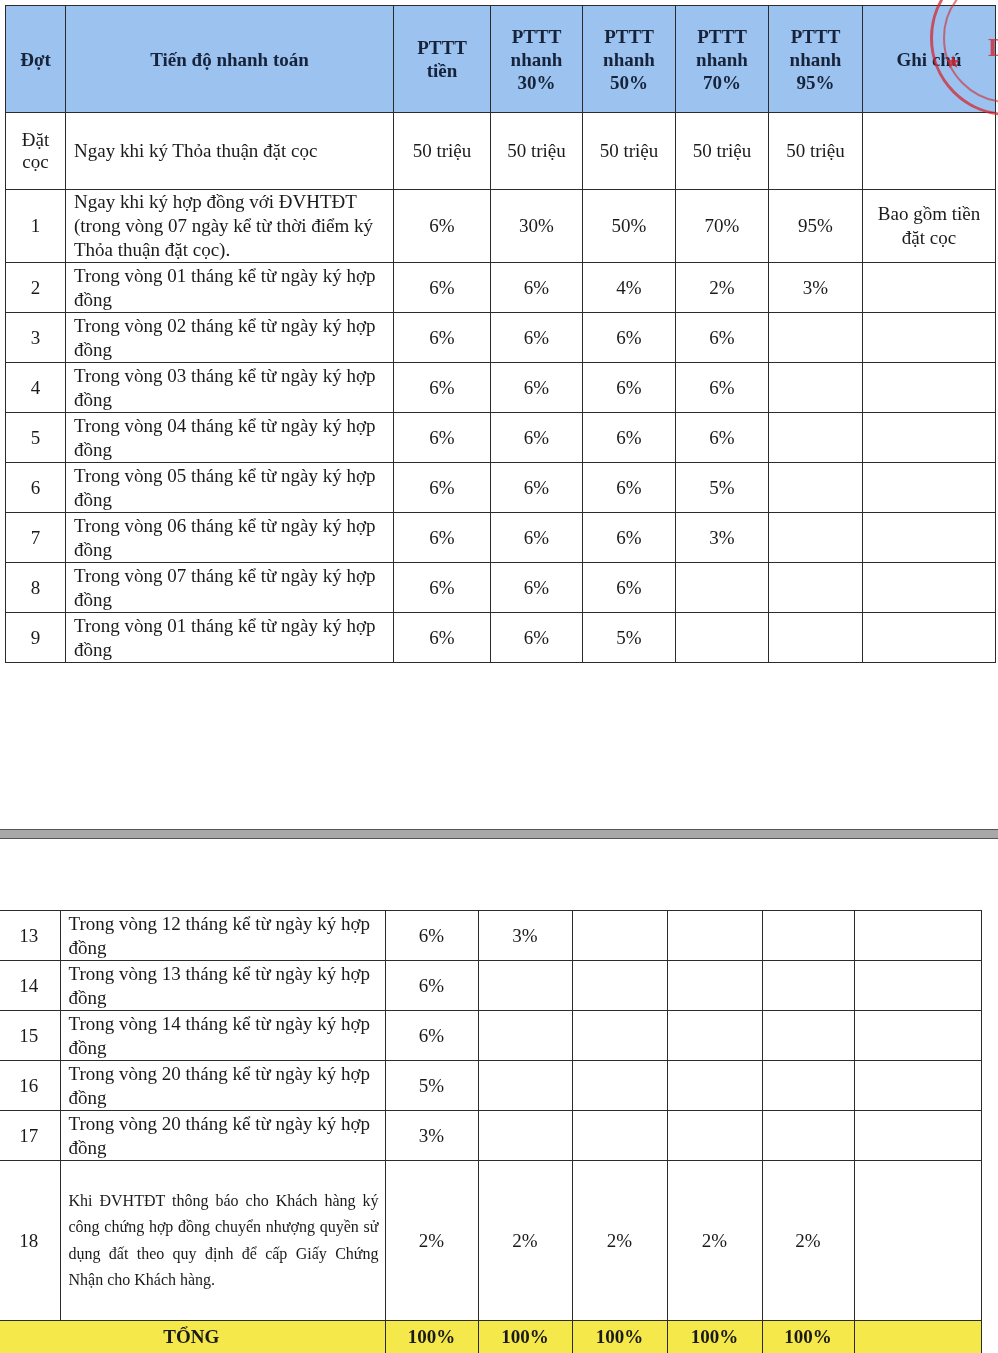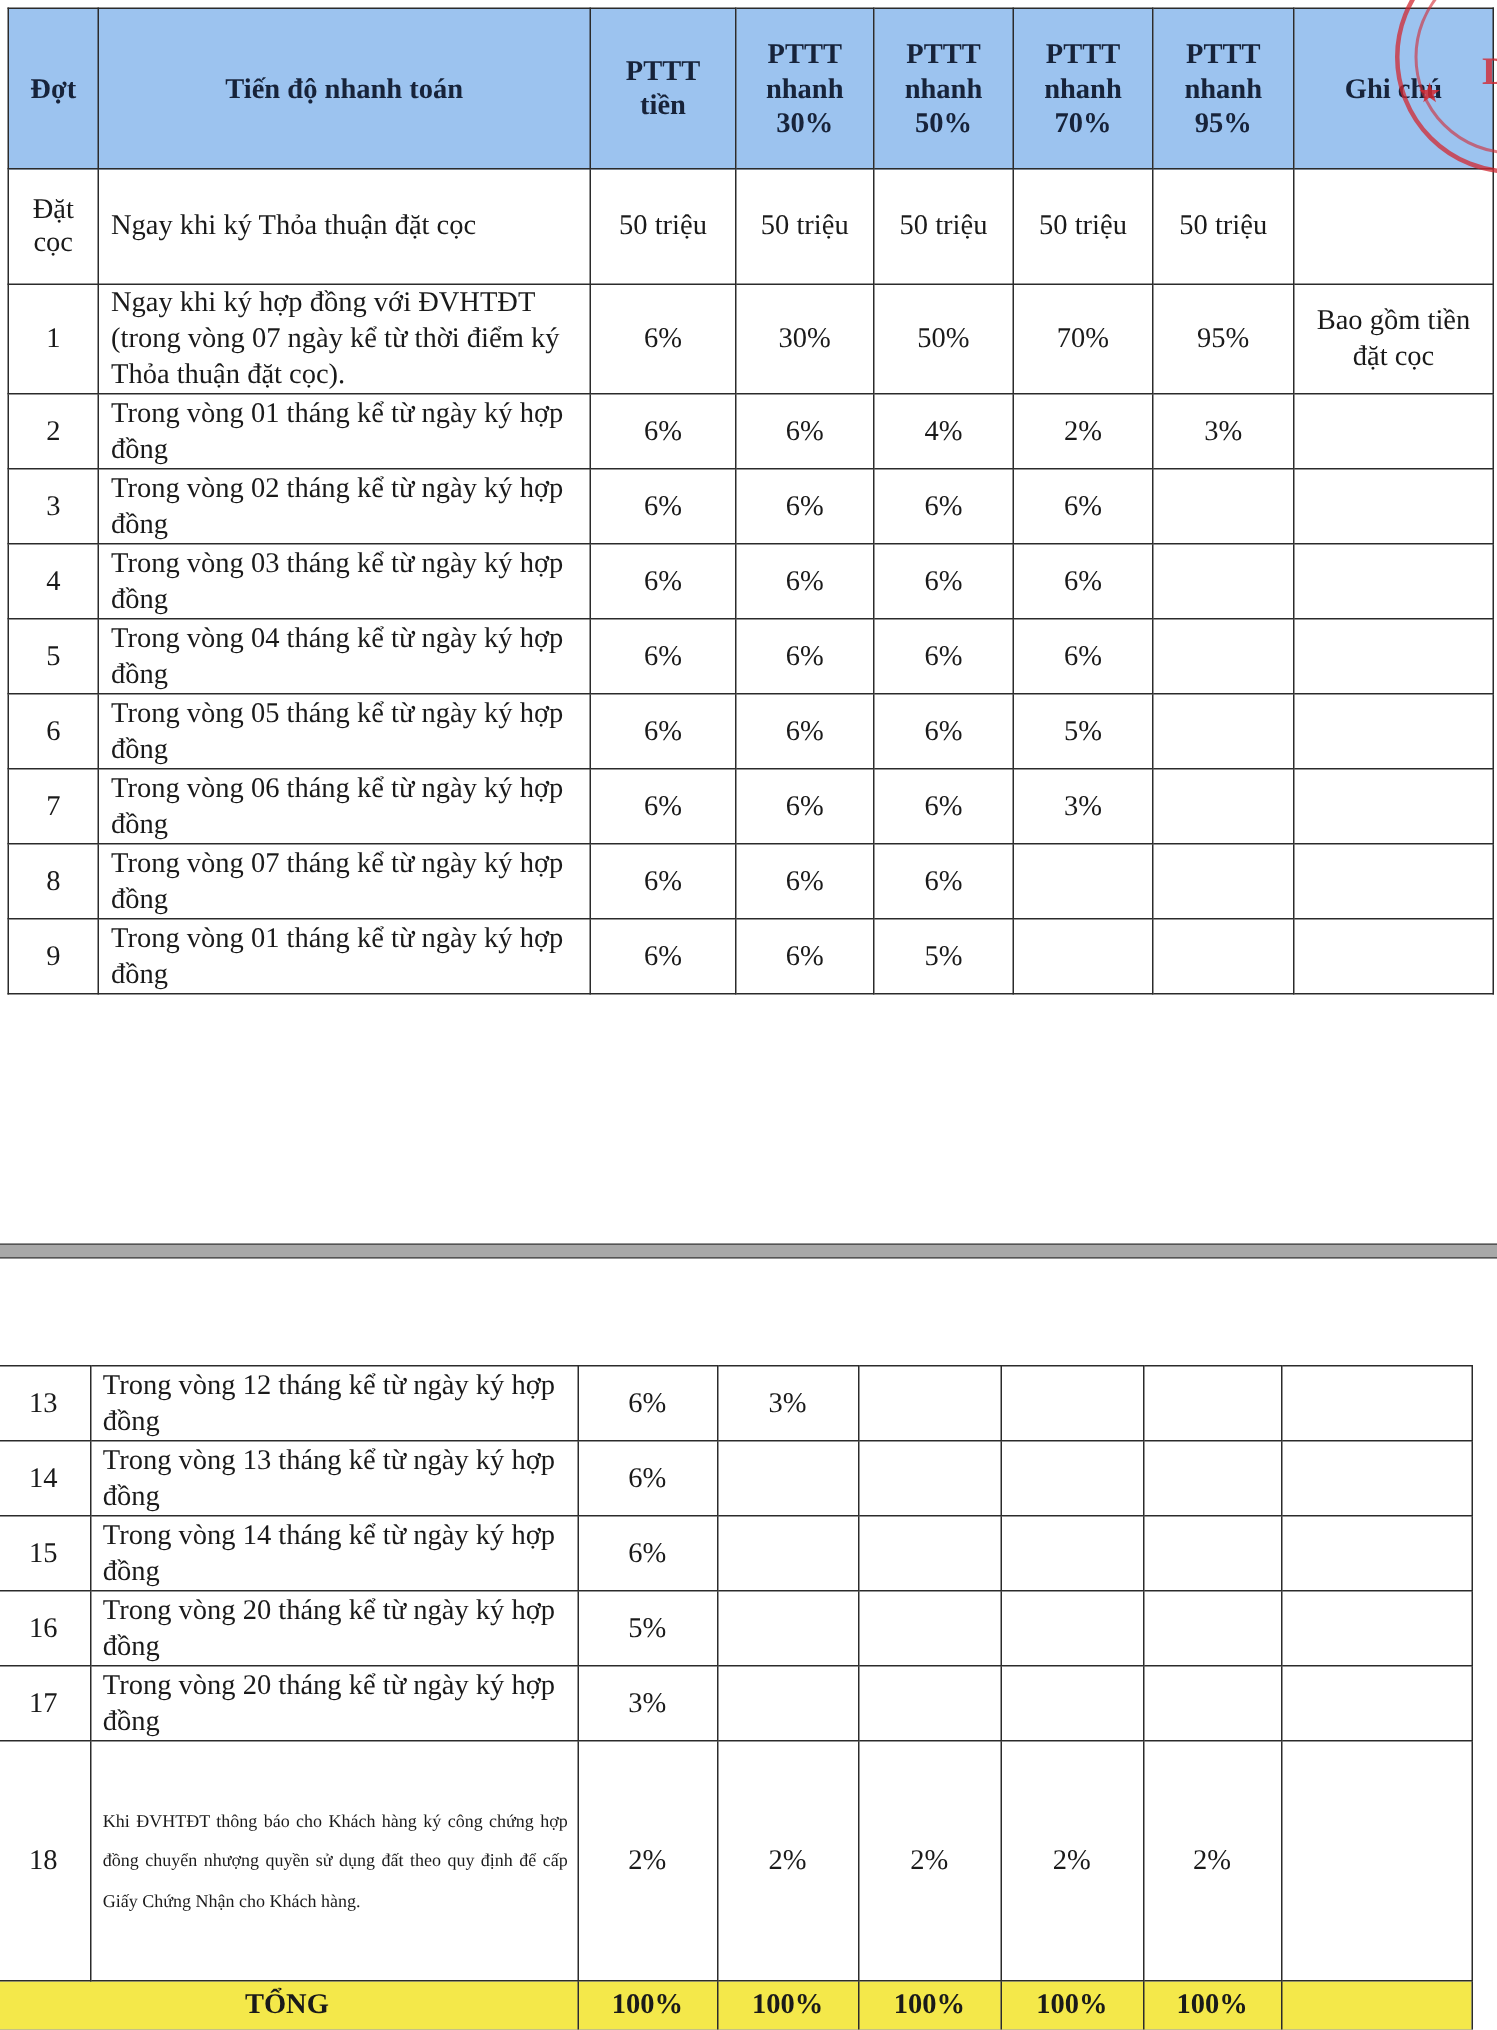--- a/index.html
+++ b/index.html
@@ -234,21 +234,21 @@
         <td class="desc">Trong vòng 20 tháng kể từ ngày ký hợp đồng</td>
         <td>3%</td>
         <td></td>
         <td></td>
         <td></td>
         <td></td>
         <td></td>
       </tr>
       <tr style="height:160px">
         <td class="num">18</td>
-        <td class="desc just" style="line-height:26.5px;font-size:12px">Khi ĐVHTĐT thông báo cho Khách hàng ký công chứng hợp đồng chuyển nhượng quyền sử dụng đất theo quy định để cấp Giấy Chứng Nhận cho Khách hàng.</td>
+        <td class="desc just" style="line-height:26.5px;font-size:16px">Khi ĐVHTĐT thông báo cho Khách hàng ký công chứng hợp đồng chuyển nhượng quyền sử dụng đất theo quy định để cấp Giấy Chứng Nhận cho Khách hàng.</td>
         <td>2%</td>
         <td>2%</td>
         <td>2%</td>
         <td>2%</td>
         <td>2%</td>
         <td></td>
       </tr>
       <tr class="total" style="height:33px">
         <td class="num label" colspan="2">TỔNG</td>
         <td>100%</td>

